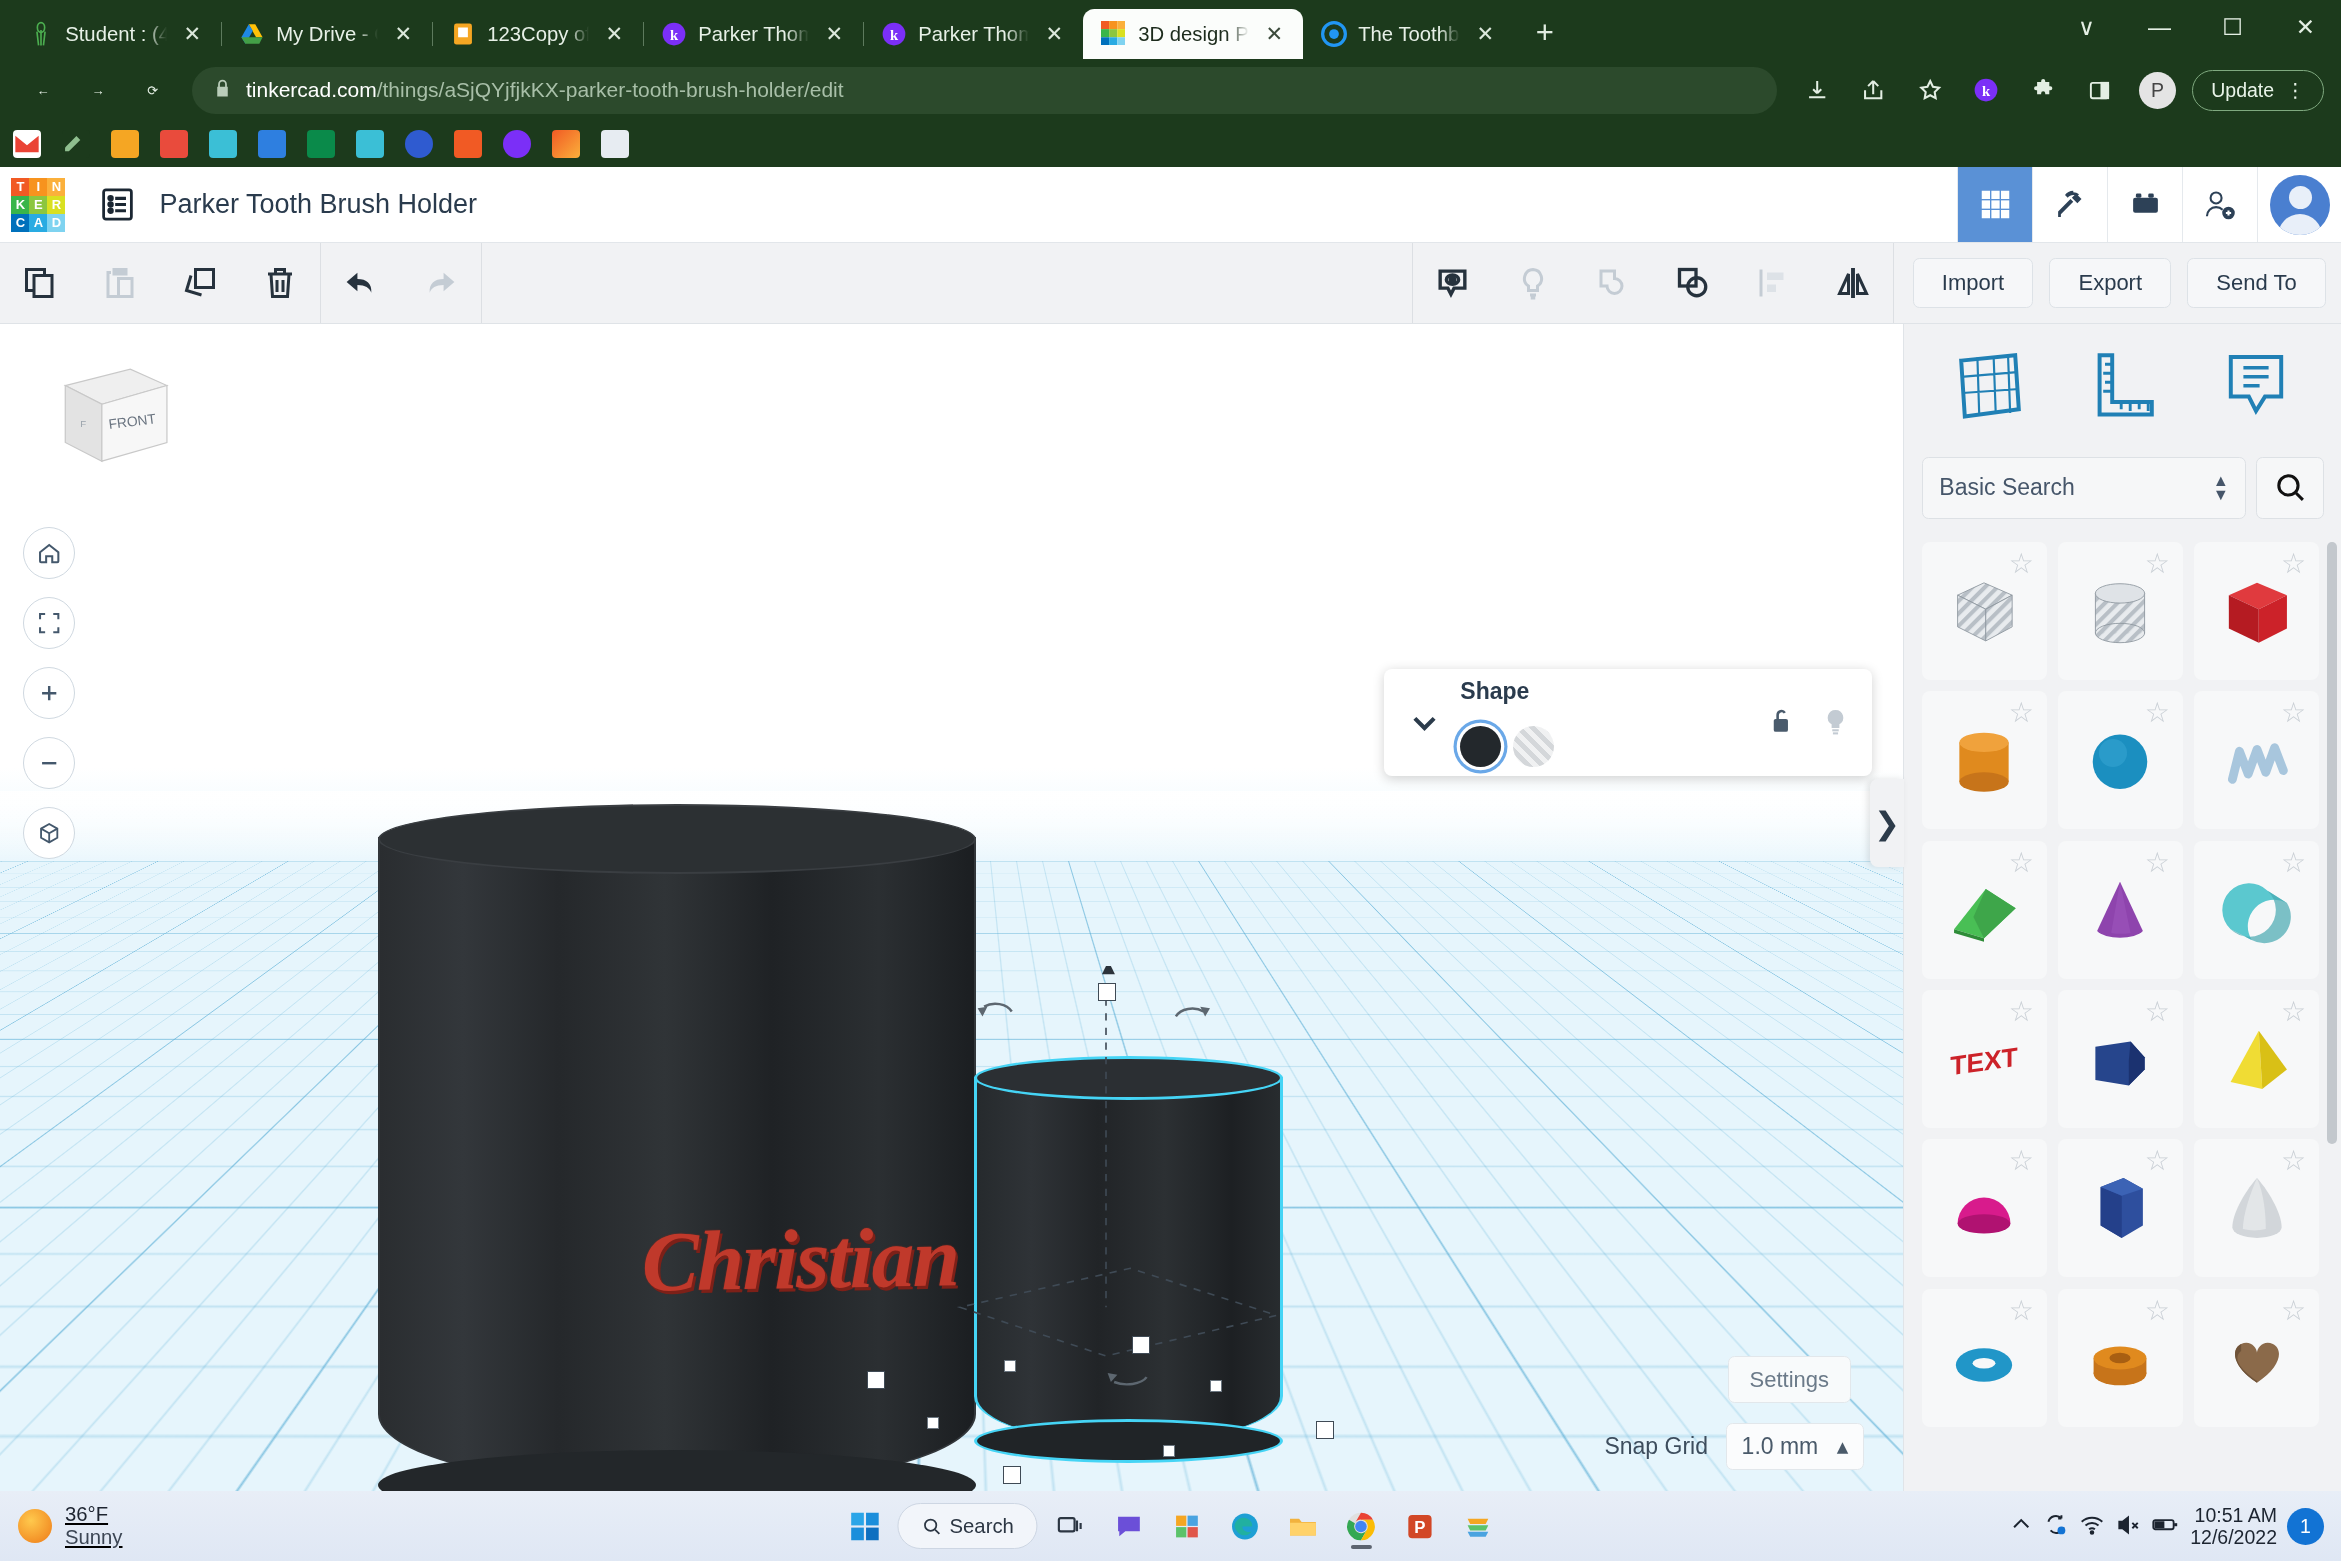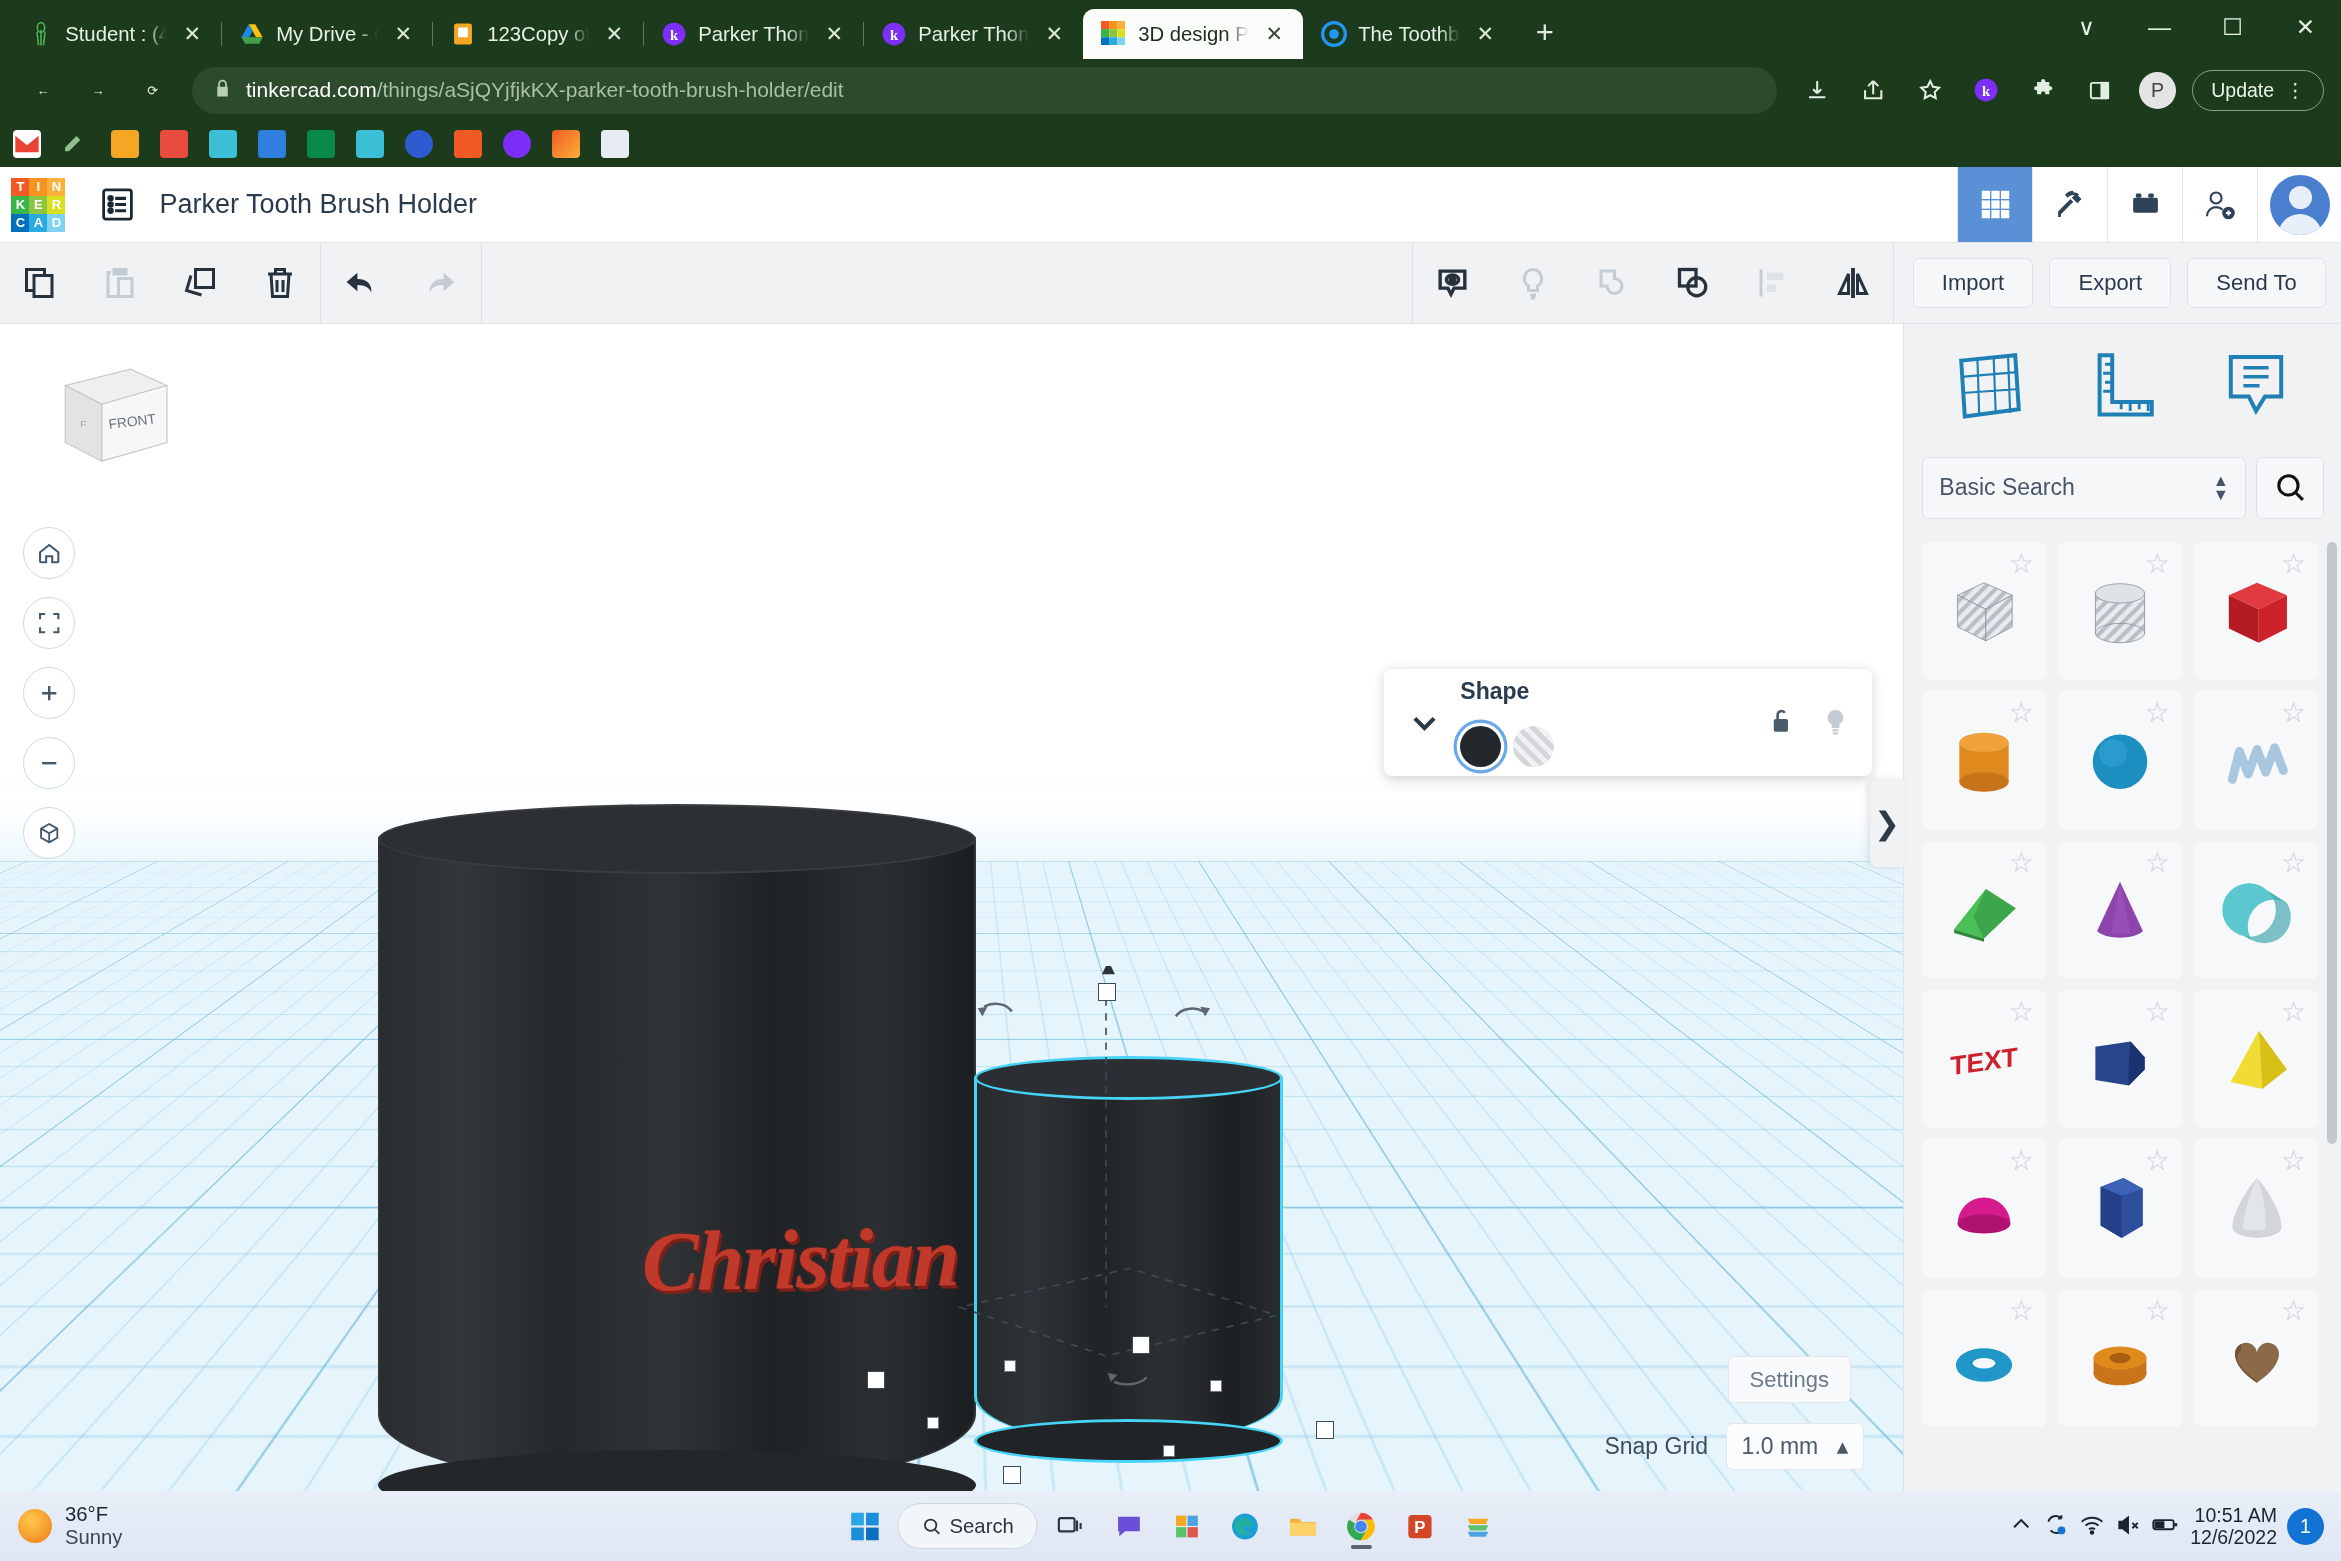--- a/index.html
+++ b/index.html
@@ -387,21 +387,21 @@
   
   .taskbar {
     flex: 0 0 70px;
     background: linear-gradient(180deg,#e8eef7,#dfe7f4);
     display: flex; align-items: center;
     padding: 0 18px;
     position: relative;
   }
   .weather { display: flex; align-items: center; gap: 13px; }
   .weather .sun { width: 34px; height: 34px; border-radius: 50%; background: radial-gradient(circle at 38% 34%, #ffc94d, #ee7a17); }
-  .weather .wtxt { line-height: 1.15; }
+  .weather .wtxt { line-height: 1.15; text-decoration: underline; }
   .weather .t1 { font-size: 20.3px; color: #1d2430; }
   .weather .t2 { font-size: 20.3px; color: #3c4654; }
   .tb-center {
     position: absolute; left: 50%; transform: translateX(-50%);
     display: flex; align-items: center; gap: 8.1px;
   }
   .ticon { width: 50px; height: 50px; display: flex; align-items: center; justify-content: center; position: relative; border-radius: 6.5px;}
   .ticon.active::after {
     content: ""; position: absolute; bottom: 1.6px; left: 50%; transform: translateX(-50%);
     width: 21px; height: 4.1px; border-radius: 2.4px; background: #5c6470;

